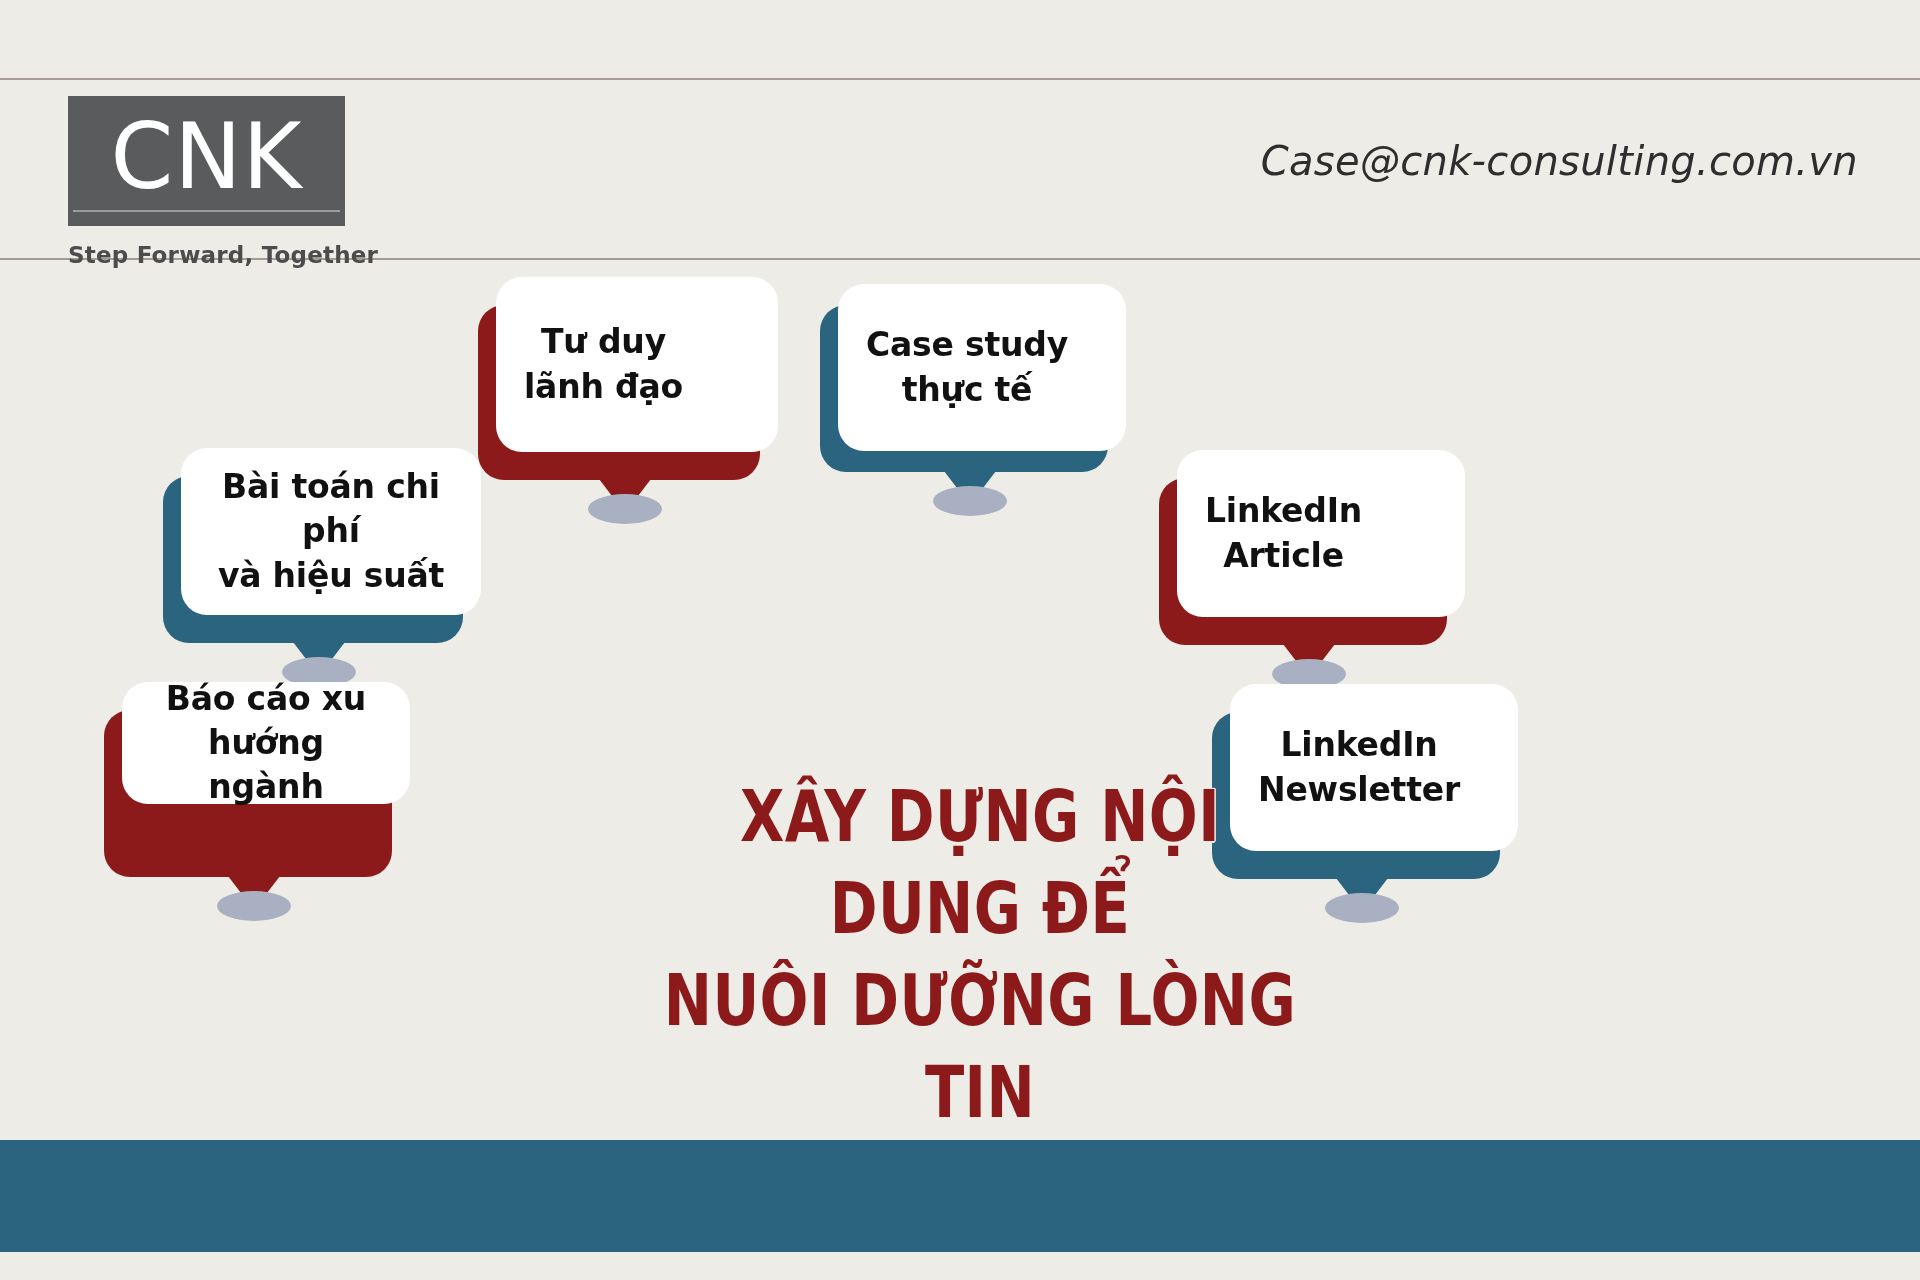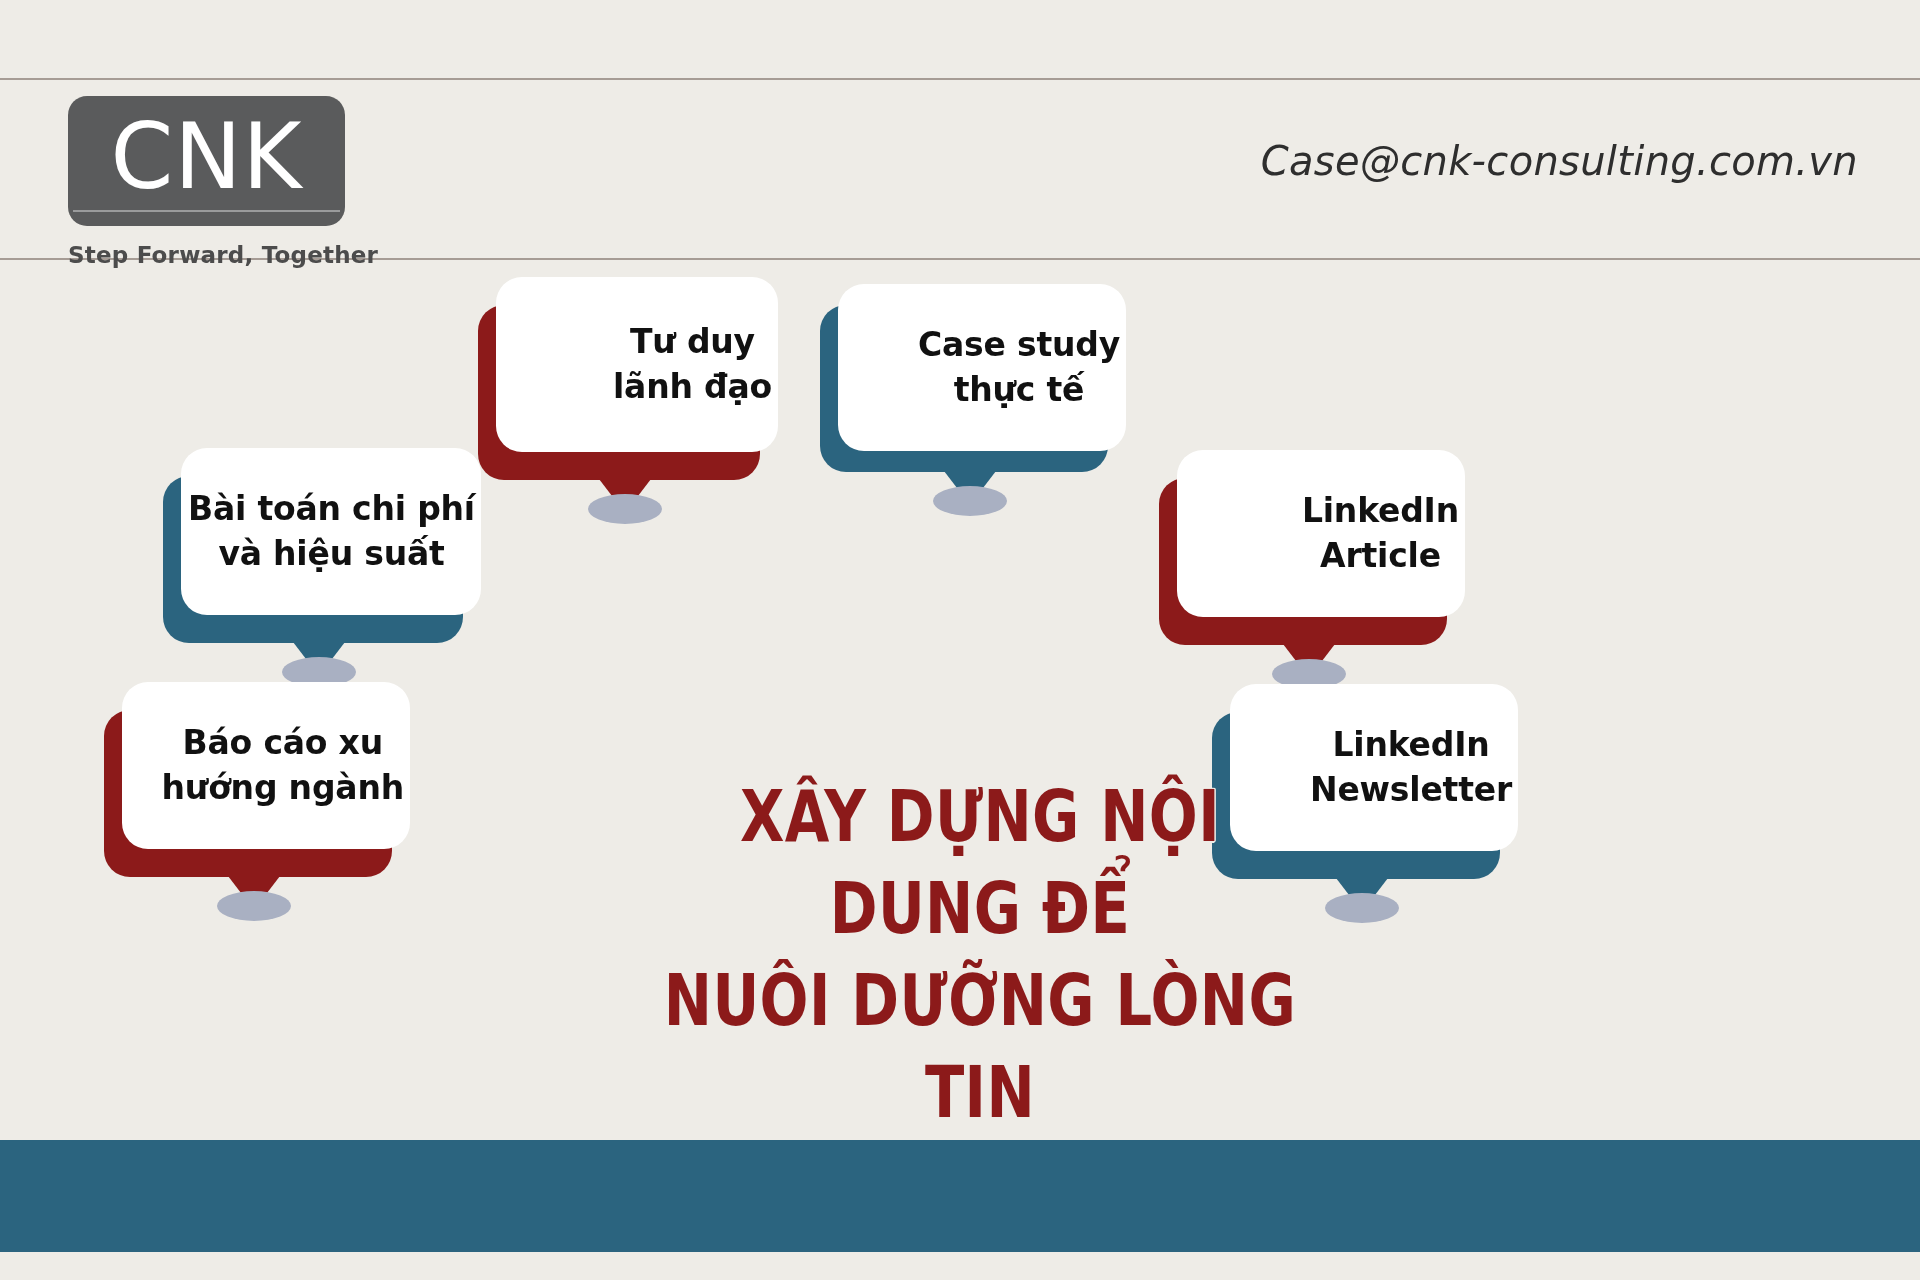--- a/index.html
+++ b/index.html
@@ -37,21 +37,20 @@
     position: absolute;
     left: 68px;
     top: 96px;
     width: 290px;
   }
   .logo-box {
     width: 277px;
     height: 130px;
     background: #5a5b5c;
     position: relative;
-    border-radius: 19px;
   }
   .logo-letters {
     position: absolute;
     left: 0; right: 0;
     top: 50%;
     transform: translateY(-54%);
     text-align: center;
     color: #ffffff;
     font-family: "DejaVu Sans", sans-serif;
     font-size: 90px;
@@ -113,23 +112,23 @@
     height: 30px;
     border-radius: 50%;
     background: #a9b0c2;
   }
   .bubble .front {
     position: absolute;
     background: #ffffff;
     border-radius: 26px;
     display: flex;
     align-items: center;
-    justify-content: flex-end;
+    justify-content: flex-start;
     box-sizing: border-box;
-    padding: 10px 6px;
+    padding: 10px 28px;
   }
   .bubble .label {
     text-align: center;
     color: #111111;
     font-family: "DejaVu Sans", sans-serif;
     font-size: 33px;
     font-weight: 700;
     line-height: 1.34;
     white-space: pre-line;
     letter-spacing: -.2px;
@@ -209,21 +208,21 @@
         <div class="shadow" style="left: 119px; top: 209px;"></div>
         <div class="front" style="width: 300px; height: 167px; left: 18px; top: 0px;">
           <div class="label">Bài toán chi phí
 và hiệu suất</div>
         </div>
       </div>
       <div class="bubble" style="left: 104px; top: 682px; width: 306px; height: 245px;">
         <div class="back" style="width: 288px; height: 167px; left: 0px; top: 28px; background: rgb(140, 26, 26);"></div>
         <div class="tail" style="left: 123.76px; top: 194px; border-top: 34px solid rgb(140, 26, 26);"></div>
         <div class="shadow" style="left: 112.76px; top: 209px;"></div>
-        <div class="front" style="width: 288px; height: 167px; left: 18px; top: 0px;">
+        <div class="front" style="width: 288px; height: 122px; left: 18px; top: 0px;">
           <div class="label">Báo cáo xu
 hướng ngành</div>
         </div>
       </div>
       <div class="bubble" style="left: 1159px; top: 450px; width: 306px; height: 245px;">
         <div class="back" style="width: 288px; height: 167px; left: 0px; top: 28px; background: rgb(140, 26, 26);"></div>
         <div class="tail" style="left: 123.76px; top: 194px; border-top: 34px solid rgb(140, 26, 26);"></div>
         <div class="shadow" style="left: 112.76px; top: 209px;"></div>
         <div class="front" style="width: 288px; height: 167px; left: 18px; top: 0px;">
           <div class="label">LinkedIn

